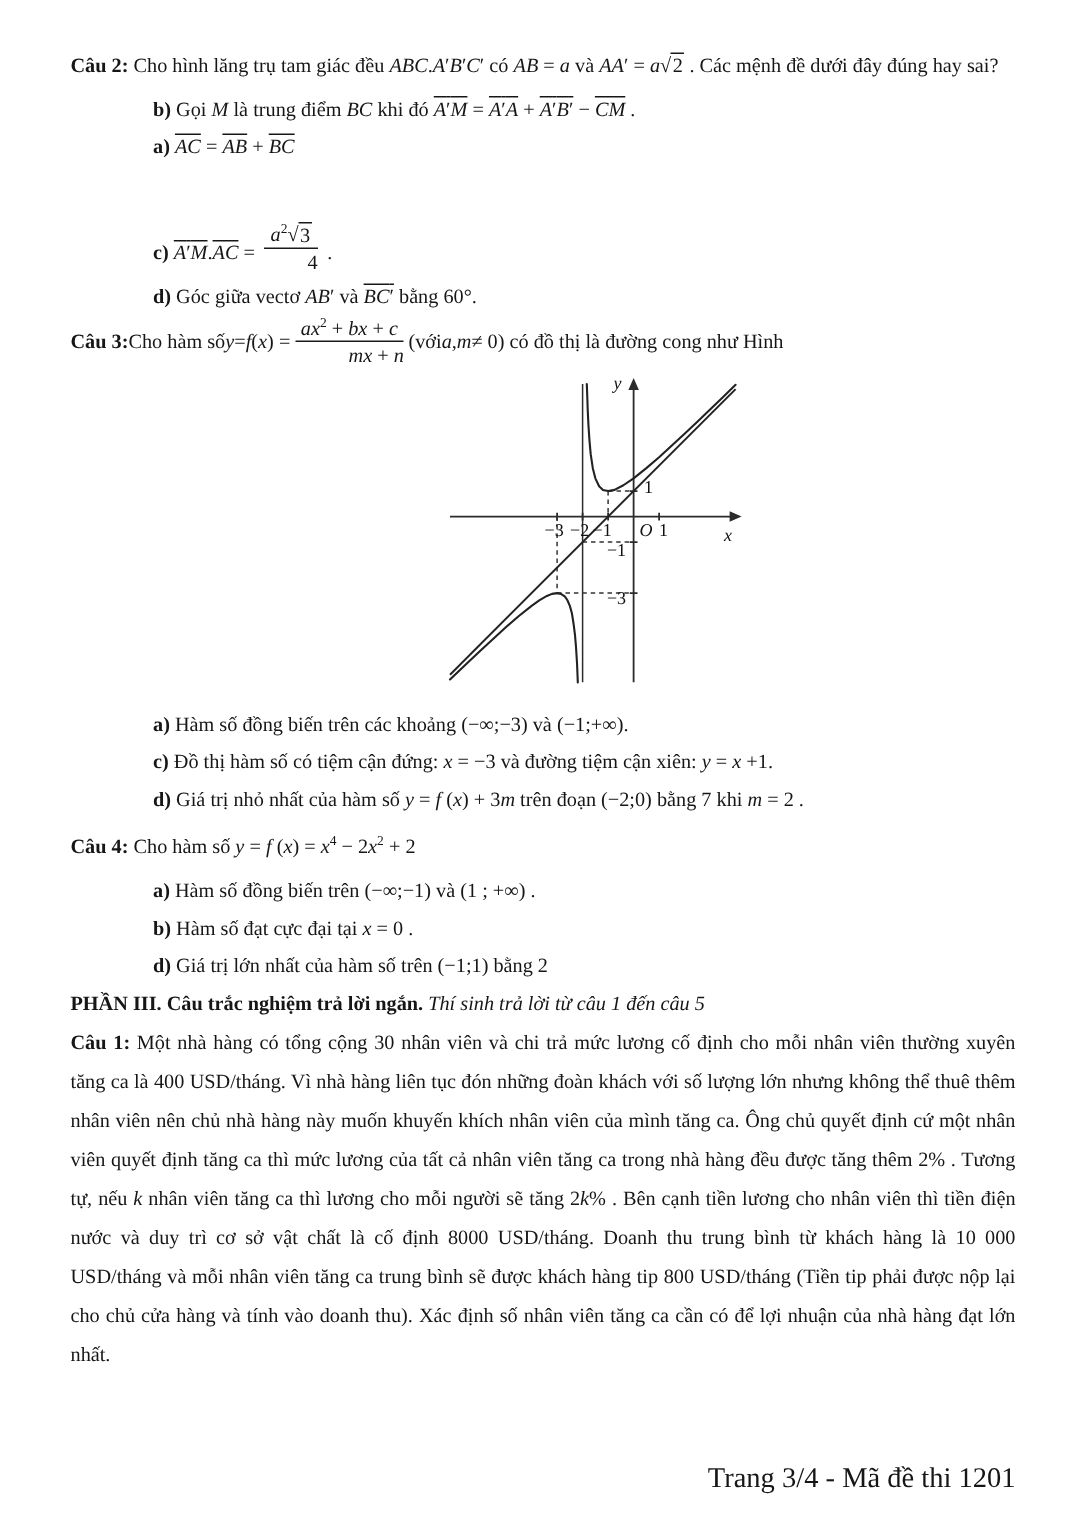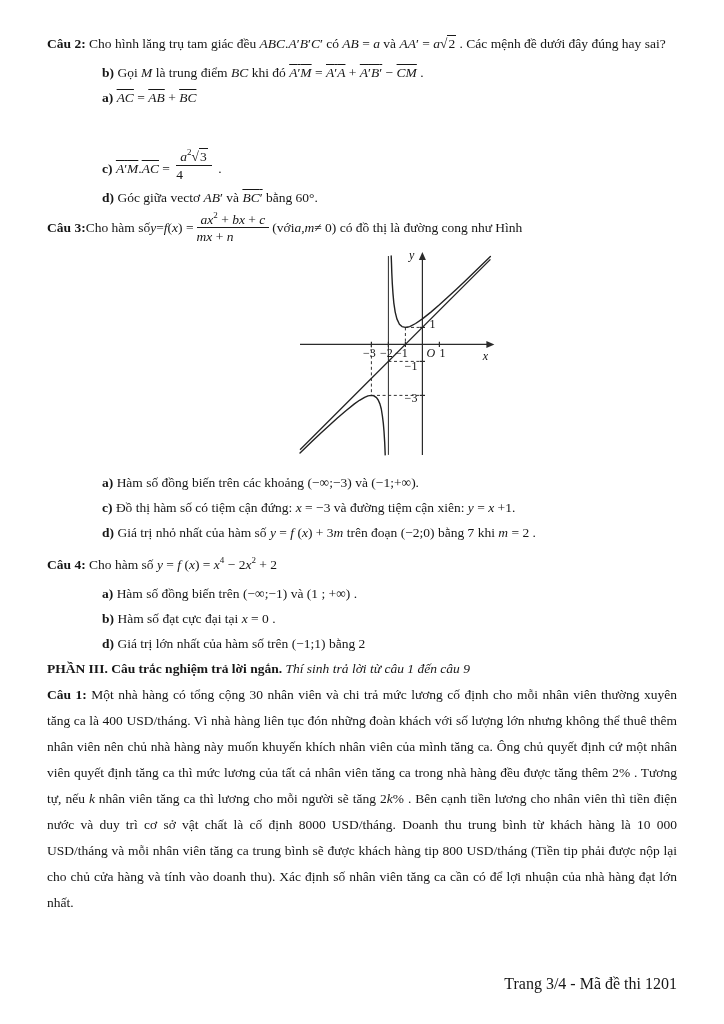--- a/index.html
+++ b/index.html
@@ -17,42 +17,42 @@
   p{margin:0;}
   .q-intro{line-height:23px;margin-bottom:5px;}
   .q-intro.tall{line-height:25px;display:flex;align-items:center;flex-wrap:wrap;}
   .items p{padding-left:55px;line-height:25px;}
   .items p.has-frac{padding-top:3px;padding-bottom:3px;margin-top:34px;}
   b{font-weight:bold;}
   i{font-style:italic;}
   sup{font-size:9px;}
   
   .ol{text-decoration:overline;text-decoration-thickness:0.9px;}
-  .frac{display:inline-block;vertical-align:-38%;text-align:left;line-height:1.12;margin:0 3px;}
+  .frac{display:inline-block;vertical-align:-38%;text-align:right;line-height:1.12;margin:0 3px;}
   .frac .num{display:block;padding:0 4px 1px;border-bottom:1px solid #1a1a1a;}
   .frac .den{display:block;padding-top:1px;}
   .sqrt{white-space:nowrap;}
   .rad{border-top:1px solid #1a1a1a;padding:0 1px;}
   
   figure.graph-wrap{margin:2px 0 4px 244px;width:209px;}
   svg text{user-select:none;}
   .ax,.tk{stroke:#2b2b2b;stroke-width:1.2;fill:none;}
   .ah{fill:#2b2b2b;stroke:none;}
   .va{stroke:#2b2b2b;stroke-width:1;fill:none;}
   .cv{stroke:#222;stroke-width:1.4;fill:none;stroke-linejoin:round;stroke-linecap:round;}
   .ob{stroke:#222;stroke-width:1.3;fill:none;}
   .da{stroke:#333;stroke-width:1;stroke-dasharray:3 2.6;fill:none;}
   .lb{font-family:"Liberation Serif",serif;font-size:12px;fill:#111;}
   .it{font-style:italic;}
   
   .part-header{line-height:22px;margin-top:2px;}
   .word-problem{line-height:26px;text-align:justify;margin-top:2px;}
   .footer{
     position:absolute;right:47px;top:975px;
-    font-size:16px;color:#161616;
+    font-size:19px;color:#161616;
   }
 </style>
 </head>
 <body>
 
 <div class="page">
 
   <p class="q-intro"><b>Câu 2:</b> Cho hình  lăng trụ tam giác đều <i>ABC</i>.<i>A</i>′<i>B</i>′<i>C</i>′ có <i>AB</i> = <i>a</i> và <i>AA</i>′ = <i>a</i><span class="sqrt">√<span class="rad">2</span></span> . Các mệnh đề dưới đây đúng hay sai?</p>
   <div class="items">
     <p><b>b)</b> Gọi <i>M</i> là trung điểm <i>BC</i> khi đó <span class="ol"><i>A</i>′<i>M</i></span> = <span class="ol"><i>A</i>′<i>A</i></span> + <span class="ol"><i>A</i>′<i>B</i>′</span> − <span class="ol"><i>CM</i></span> .</p>
@@ -107,19 +107,19 @@
     <p><b>d)</b> Giá trị nhỏ nhất của hàm số <i>y</i> = <i>f</i> (<i>x</i>) + 3<i>m</i> trên đoạn (−2;0) bằng 7 khi <i>m</i> = 2 .</p>
   </div>
 
   <p class="q-intro" style="margin-top:4px;"><b>Câu 4:</b> Cho hàm số <i>y</i> = <i>f</i> (<i>x</i>) = <i>x</i><sup>4</sup> − 2<i>x</i><sup>2</sup> + 2</p>
   <div class="items">
     <p><b>a)</b> Hàm số đồng biến trên (−∞;−1) và (1 ; +∞) .</p>
     <p><b>b)</b> Hàm số đạt cực đại tại <i>x</i> = 0 .</p>
     <p><b>d)</b> Giá trị lớn nhất của hàm số trên (−1;1) bằng 2</p>
   </div>
 
-  <p class="part-header"><b>PHẦN III. Câu trắc nghiệm trả lời ngắn.</b> <i>Thí sinh trả lời từ câu 1 đến câu 9</i></p>
+  <p class="part-header"><b>PHẦN III. Câu trắc nghiệm trả lời ngắn.</b> <i>Thí sinh trả lời từ câu 1 đến câu 5</i></p>
 
   <p class="word-problem"><b>Câu 1:</b> Một nhà hàng có tổng cộng 30 nhân viên và chi trả mức lương cố định cho mỗi nhân viên thường xuyên tăng ca là 400 USD/tháng. Vì nhà hàng liên tục đón những đoàn khách với số lượng lớn nhưng không thể thuê thêm nhân viên nên chủ nhà hàng này muốn khuyến khích nhân viên của mình tăng ca. Ông chủ quyết định cứ một nhân viên quyết định tăng ca thì mức lương của tất cả nhân viên tăng ca trong nhà hàng đều được tăng thêm 2% . Tương tự, nếu <i>k</i> nhân viên tăng ca thì lương cho mỗi người sẽ tăng 2<i>k</i>% . Bên cạnh tiền lương cho nhân viên thì tiền điện nước và duy trì cơ sở vật chất là cố định 8000 USD/tháng. Doanh thu trung bình từ khách hàng là 10 000 USD/tháng và mỗi nhân viên tăng ca trung bình sẽ được khách hàng tip 800 USD/tháng (Tiền tip phải được nộp lại cho chủ cửa hàng và tính vào doanh thu). Xác định số nhân viên tăng ca cần có để lợi nhuận của nhà hàng đạt lớn nhất.</p>
 
   <div class="footer">Trang 3/4 - Mã đề thi 1201</div>
 
 </div>
 
 </body></html>

